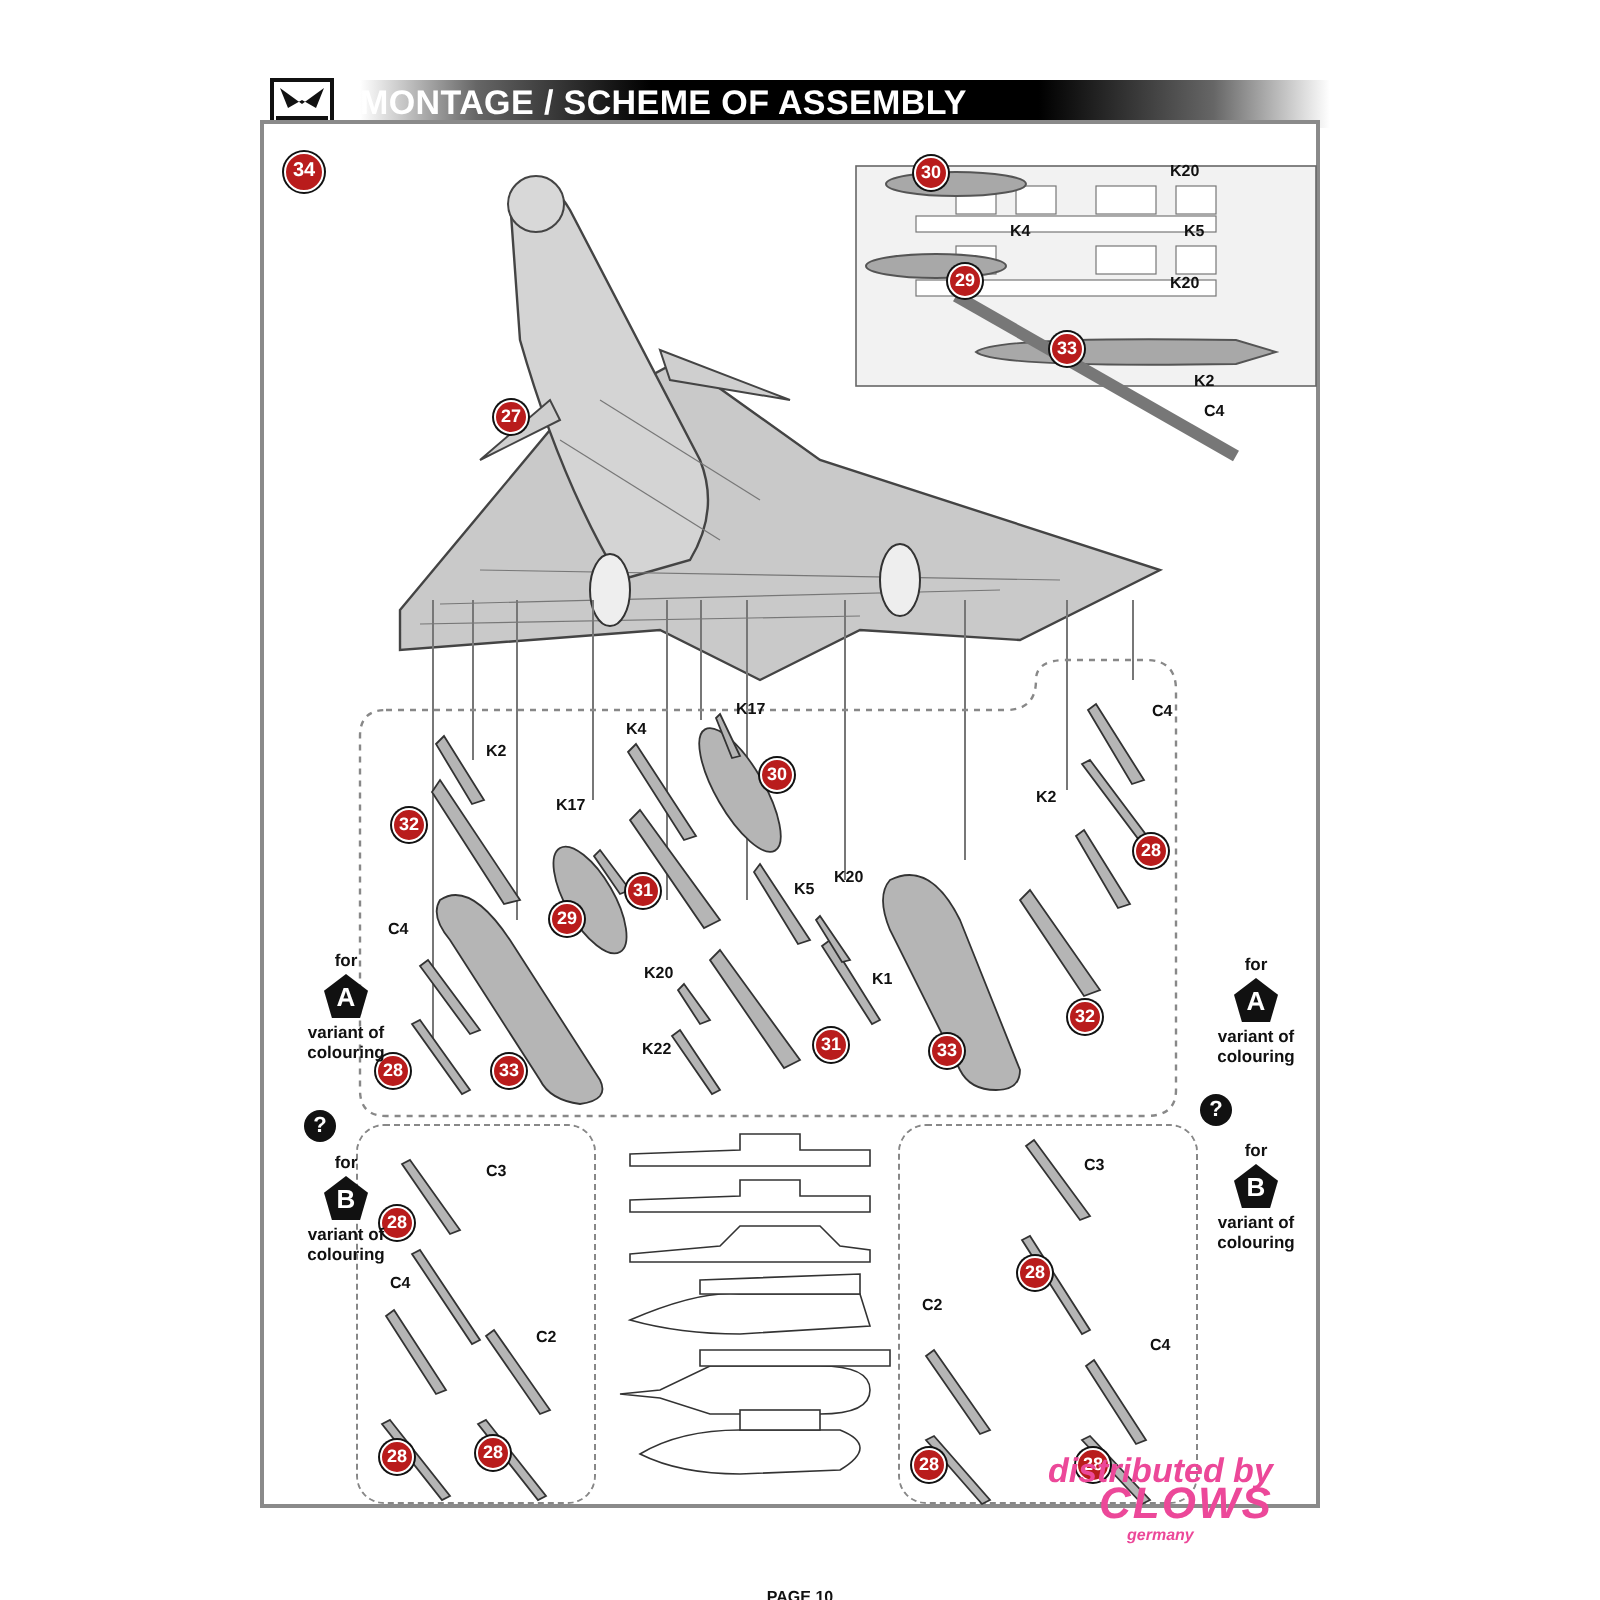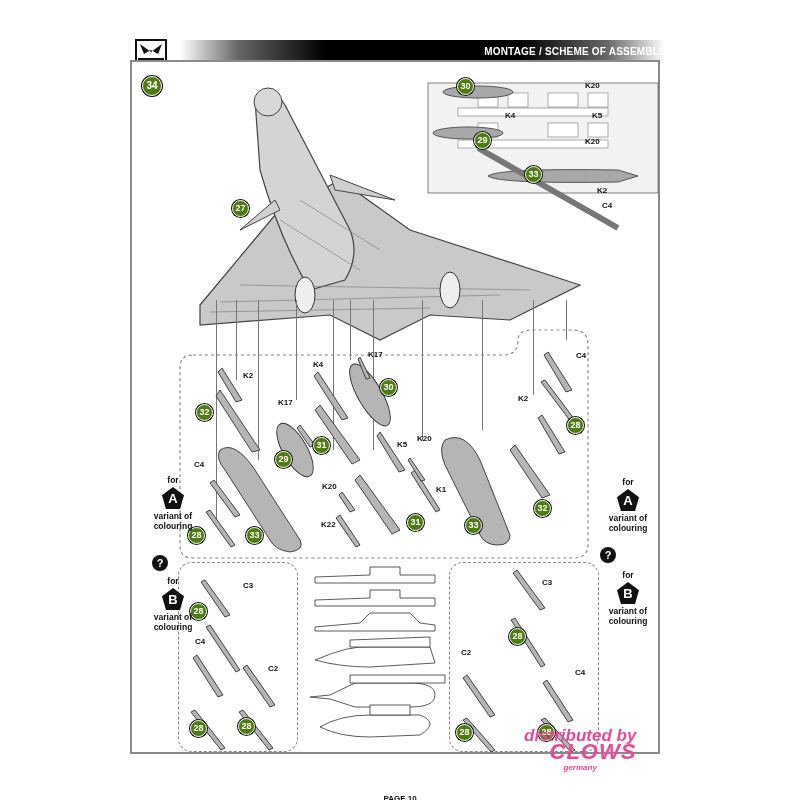--- a/index.html
+++ b/index.html
@@ -1,22 +1,22 @@
 <!DOCTYPE html>
 <html><head>
 <meta charset="utf-8">
 <style>
   html,body{margin:0;padding:0;background:#fff;}
   body{width:800px;height:800px;position:relative;overflow:hidden;font-family:"Liberation Sans",sans-serif;color:#111;}
   .page-frame{position:absolute;left:130px;top:60px;width:530px;height:694px;border:2px solid #8a8a8a;box-sizing:border-box;background:#fff;}
   .logo{position:absolute;left:134px;top:38px;width:34px;height:38px;}
   .title-bar{position:absolute;left:180px;top:40px;width:485px;height:24px;
     background:linear-gradient(to right,#fff 0%,#666 12%,#000 30%,#000 70%,#666 88%,#fff 100%);
-    color:#fff;font-weight:bold;font-size:10px;text-align:right;line-height:24px;letter-spacing:0.2px;}
-  .num{position:absolute;width:15px;height:15px;border-radius:50%;background:#4d7c0f;color:#fff;font-size:9px;font-weight:bold;
+    color:#fff;font-weight:bold;font-size:17px;text-align:left;line-height:24px;letter-spacing:0.2px;}
+  .num{position:absolute;width:15px;height:15px;border-radius:50%;background:#b91c1c;color:#fff;font-size:9px;font-weight:bold;
     text-align:center;line-height:15px;border:1.5px solid #fff;box-shadow:0 0 0 1px #111;}
   .lbl{position:absolute;font-size:8px;font-weight:bold;color:#111;}
   .dash{position:absolute;border:1.5px dashed #888;border-radius:14px;box-sizing:border-box;}
   .vline{position:absolute;width:1px;background:#777;}
   .variant{position:absolute;width:52px;text-align:center;font-size:8.5px;font-weight:bold;line-height:10px;margin-left:12px;}
   .pent{width:22px;height:22px;margin:2px auto;background:#111;color:#fff;font-size:13px;font-weight:bold;line-height:24px;
     clip-path:polygon(50% 0,100% 38%,82% 100%,18% 100%,0 38%);}
   .qmark{position:absolute;width:16px;height:16px;border-radius:50%;background:#111;color:#fff;font-weight:bold;font-size:11px;text-align:center;line-height:16px;}
   .footer{position:absolute;left:0;width:800px;top:765px;text-align:center;font-size:8px;font-weight:bold;margin-top:29px;}
   .watermark{position:absolute;left:524px;top:728px;color:#ec4899;font-style:italic;font-weight:bold;font-size:17px;line-height:16px;text-align:right;}
@@ -54,21 +54,21 @@
     <path d="M30 232 L250 228"></path>
       <path d="M40 222 L320 215"></path>
       <path d="M60 205 L350 210"></path>
     <path d="M100 140 L180 190"></path>
       <path d="M120 120 L200 170"></path>
   </g>
 
   <ellipse cx="125" cy="215" rx="10" ry="18" fill="#eee" stroke="#333"></ellipse>
   <ellipse cx="270" cy="210" rx="10" ry="18" fill="#eee" stroke="#333"></ellipse>
 </svg>
-<div class="num" style="left:232px;top:200px;">27</div>
+<div class="num" style="left:247px;top:200px;">27</div>
 
 <svg style="left:418px;top:78px;" width="240" height="150" viewBox="0 0 240 150">
   <rect x="10" y="5" width="230" height="110" fill="#f2f2f2" stroke="#666" stroke-width="0.8"></rect>
   <g fill="#fff" stroke="#777" stroke-width="0.6">
     <rect x="60" y="15" width="20" height="14"></rect>
       <rect x="90" y="15" width="20" height="14"></rect>
       <rect x="130" y="15" width="30" height="14"></rect>
       <rect x="170" y="15" width="20" height="14"></rect>
     <rect x="40" y="30" width="150" height="8"></rect>
       <rect x="40" y="62" width="150" height="8"></rect>

